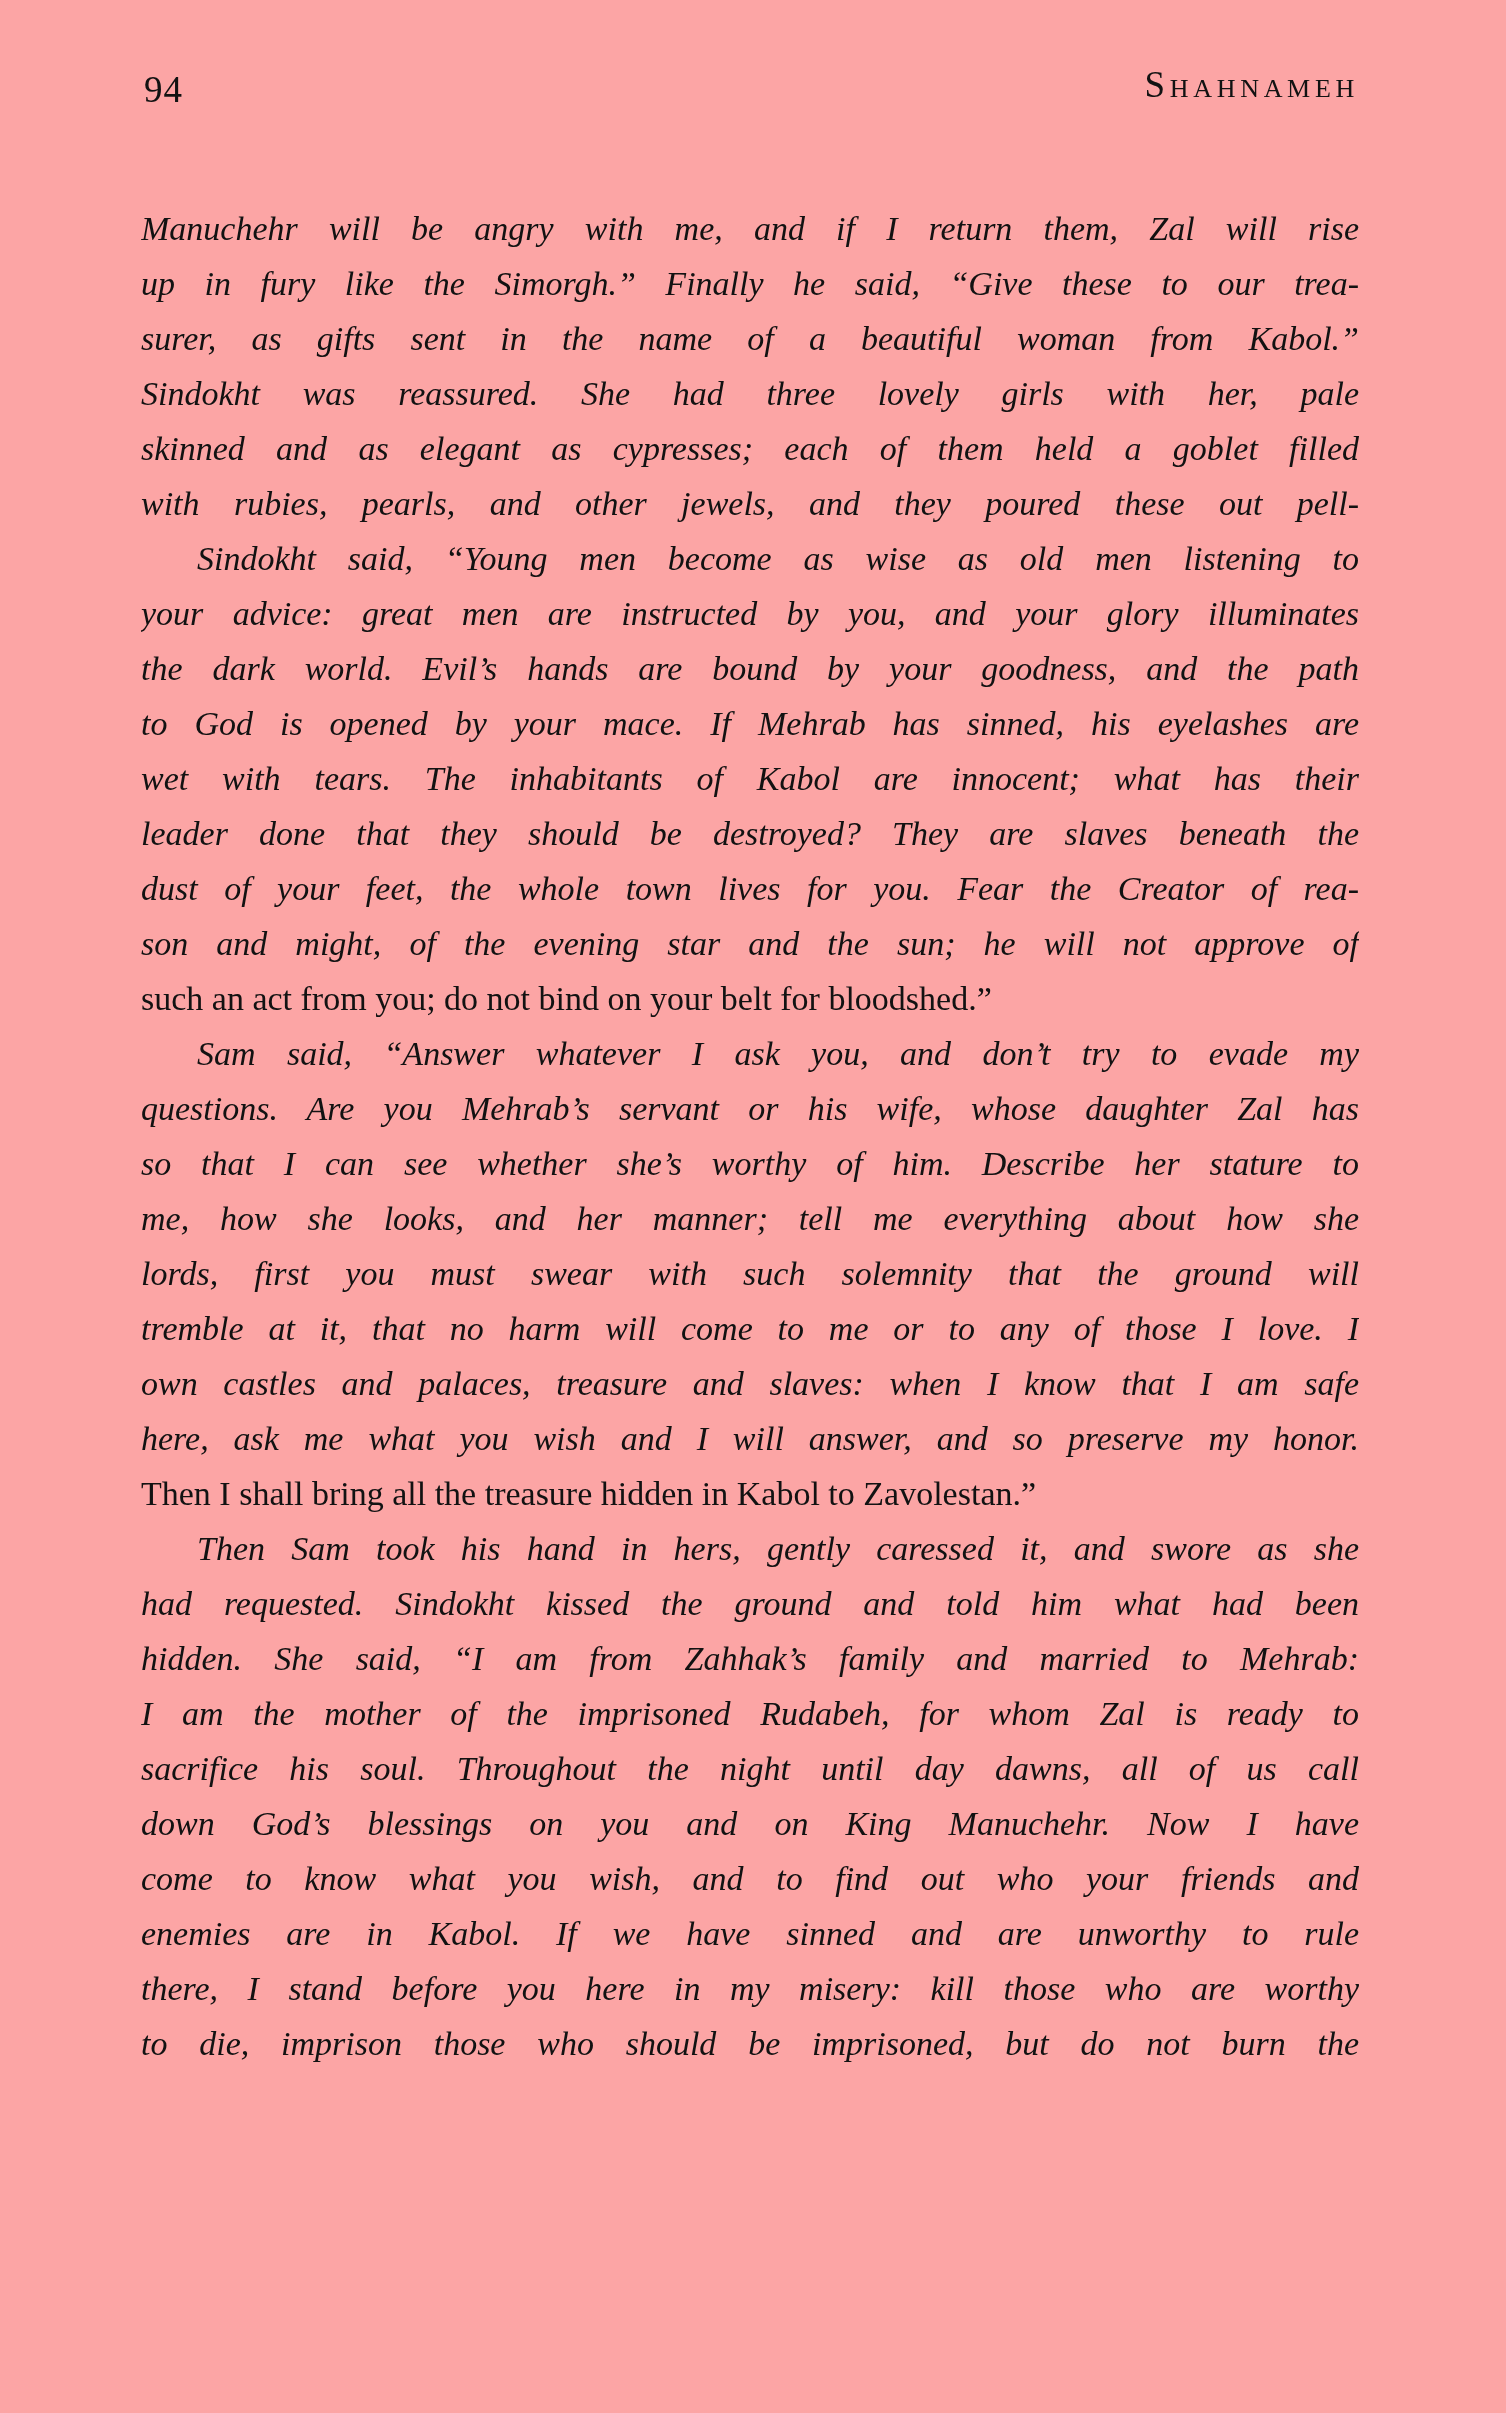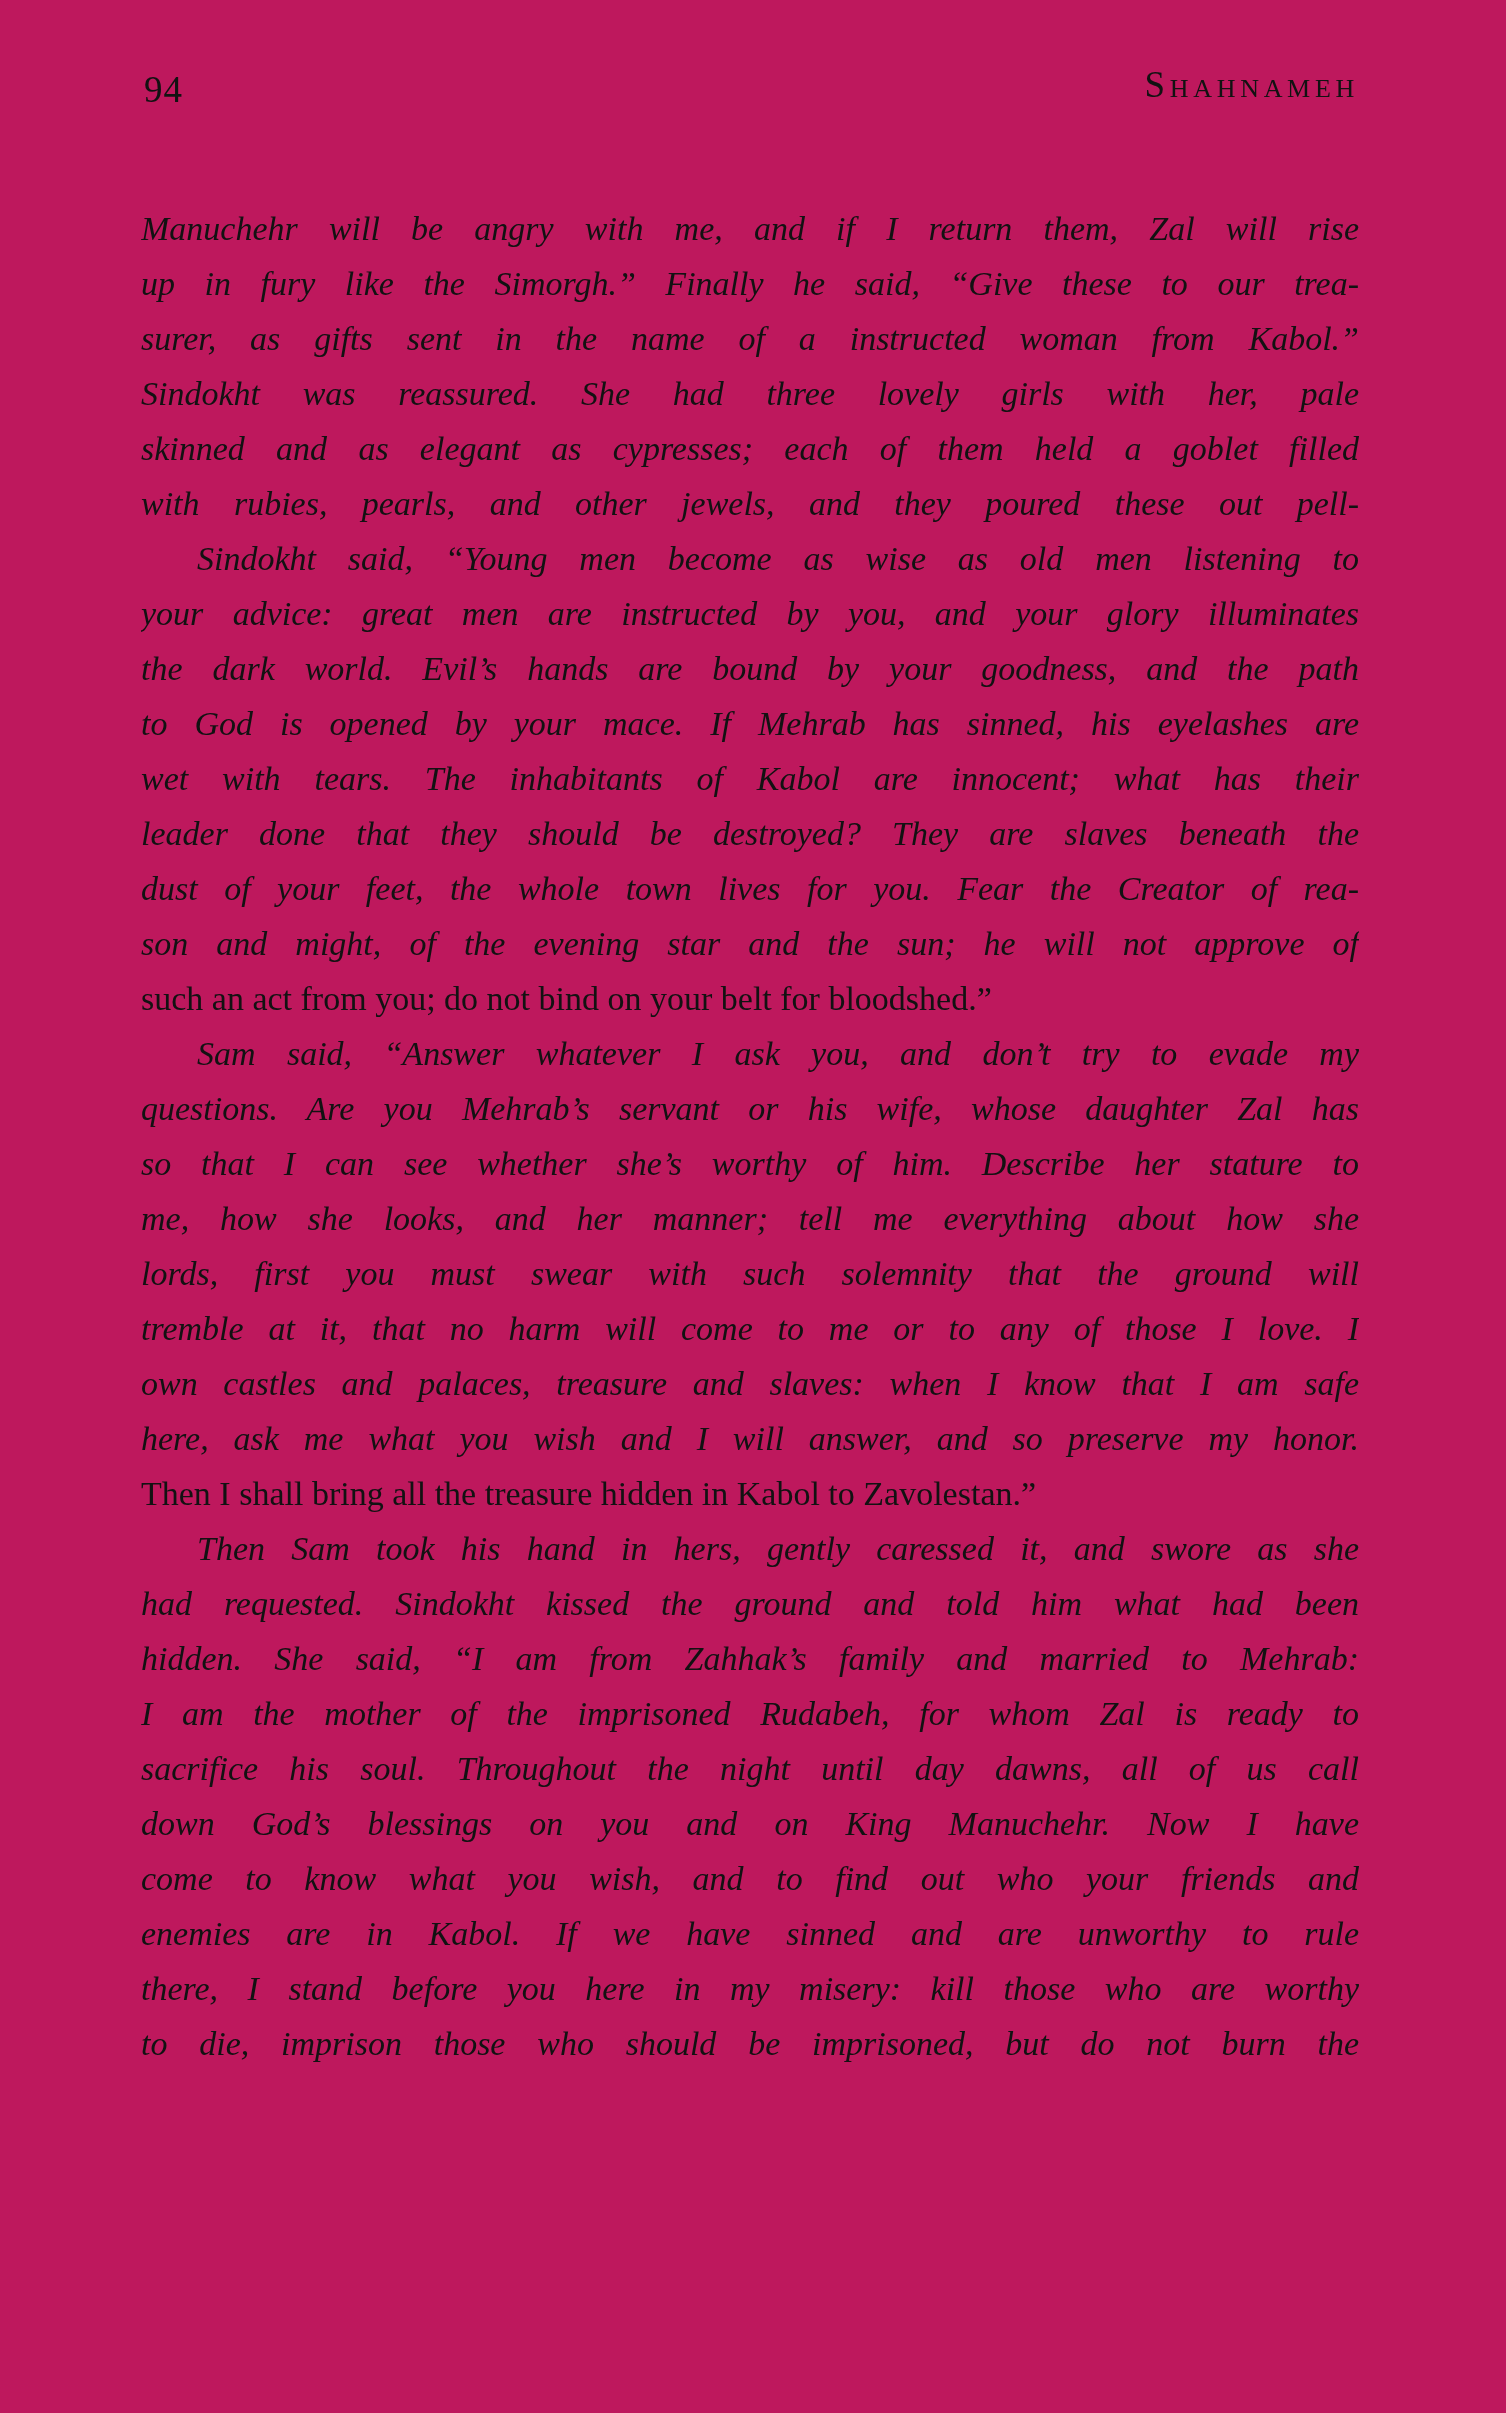--- a/index.html
+++ b/index.html
@@ -10,21 +10,21 @@
   body {
     width: 1506px;
     height: 2413px;
     position: relative;
     font-family: "Liberation Serif", "DejaVu Serif", serif;
     color: #121212;
   }
   .page {
     position: absolute;
     inset: 0;
-    background: #be185d;
+    background: #fca5a5;
   }
   .header {
     position: absolute;
     left: 141px;
     top: 66px;
     width: 1218px;
     height: 55px;
   }
   .pagenum {
     position: absolute;
@@ -75,21 +75,21 @@
 <body>
 
 <div class="page">
   <div class="header">
     <span class="pagenum">94</span>
     <span class="runtitle">Shahnameh</span>
   </div>
   <div class="text-block" id="text-block">
       <div class="line j">Manuchehr will be angry with me, and if I return them, Zal will rise</div>
       <div class="line j">up in fury like the Simorgh.” Finally he said, “Give these to our trea-</div>
-      <div class="line j">surer, as gifts sent in the name of a instructed woman from Kabol.”</div>
+      <div class="line j">surer, as gifts sent in the name of a beautiful woman from Kabol.”</div>
       <div class="line j">Sindokht was reassured. She had three lovely girls with her, pale</div>
       <div class="line j">skinned and as elegant as cypresses; each of them held a goblet filled</div>
       <div class="line j">with rubies, pearls, and other jewels, and they poured these out pell-</div>
       <div class="line j indent">Sindokht said, “Young men become as wise as old men listening to</div>
       <div class="line j">your advice: great men are instructed by you, and your glory illuminates</div>
       <div class="line j">the dark world. Evil’s hands are bound by your goodness, and the path</div>
       <div class="line j">to God is opened by your mace. If Mehrab has sinned, his eyelashes are</div>
       <div class="line j">wet with tears. The inhabitants of Kabol are innocent; what has their</div>
       <div class="line j">leader done that they should be destroyed? They are slaves beneath the</div>
       <div class="line j">dust of your feet, the whole town lives for you. Fear the Creator of rea-</div>

